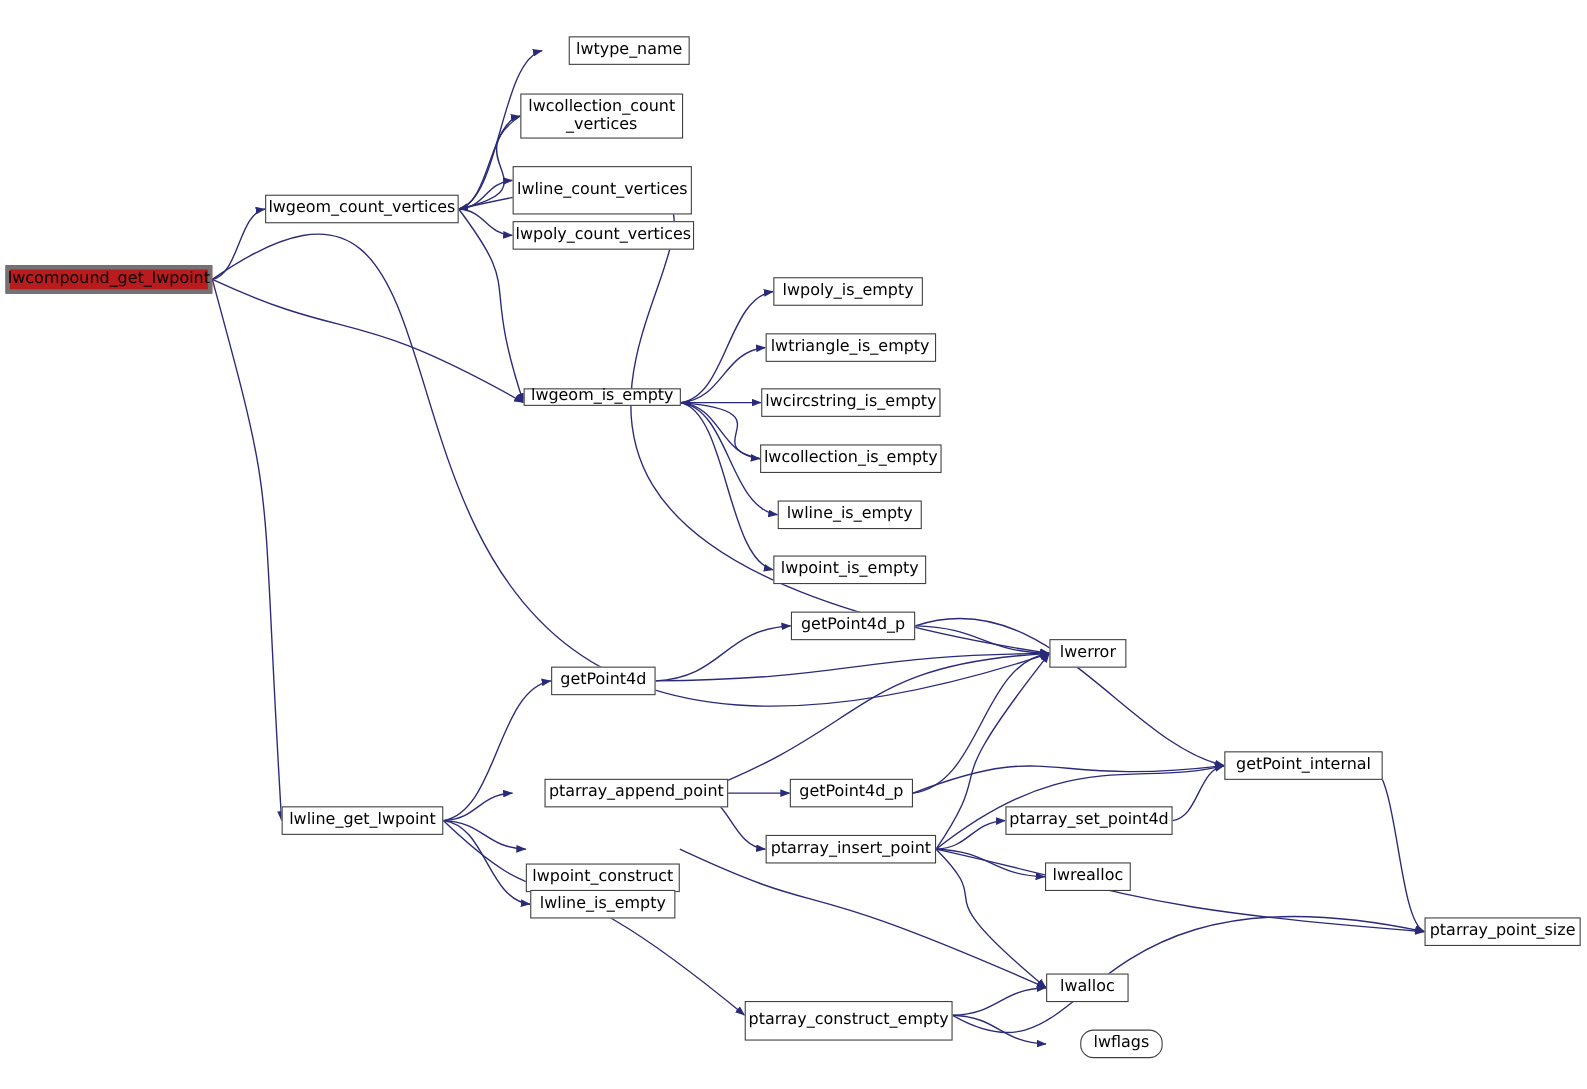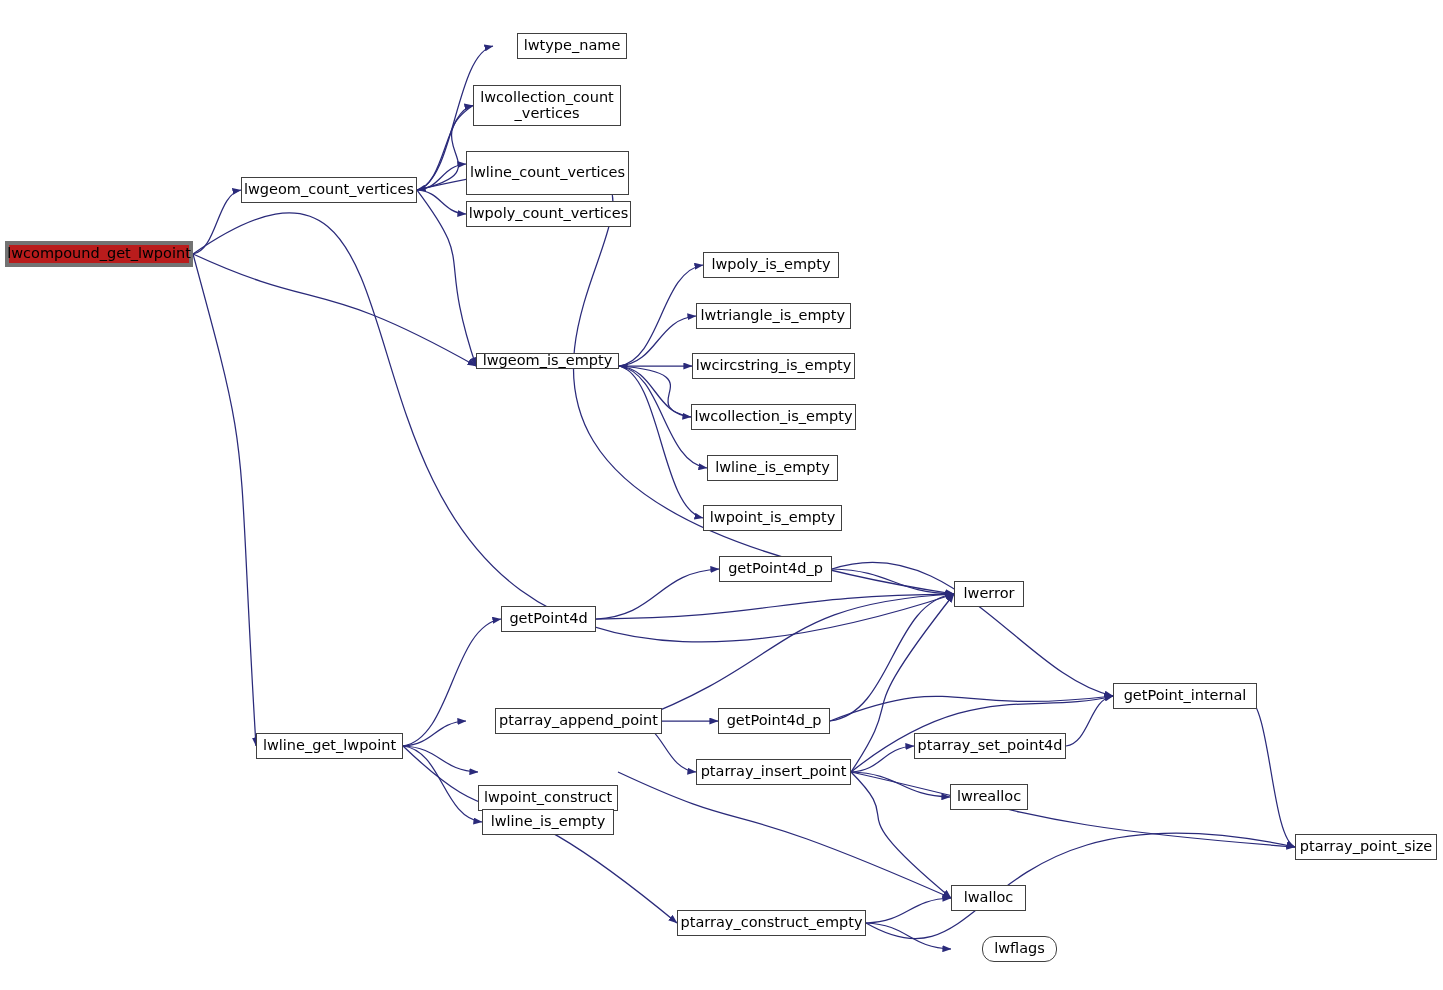--- a/index.html
+++ b/index.html
@@ -109,16 +109,16 @@
       <div class="node" style="left: 466px; top: 708px; width: 167px; height: 26px; margin-left: 29px;"><span class="lbl">ptarray_append_point</span></div>
       <div class="node" style="left: 718px; top: 708px; width: 112px; height: 26px;"><span class="lbl">getPoint4d_p</span></div>
       <div class="node" style="left: 914px; top: 733px; width: 152px; height: 26px;"><span class="lbl">ptarray_set_point4d</span></div>
       <div class="node" style="left: 256px; top: 733px; width: 147px; height: 26px;"><span class="lbl">lwline_get_lwpoint</span></div>
       <div class="node" style="left: 478px; top: 759px; width: 140px; height: 26px; margin-top: 26px;"><span class="lbl">lwpoint_construct</span></div>
       <div class="node" style="left: 696px; top: 759px; width: 155px; height: 26px;"><span class="lbl">ptarray_insert_point</span></div>
       <div class="node" style="left: 950px; top: 784px; width: 78px; height: 26px;"><span class="lbl">lwrealloc</span></div>
       <div class="node" style="left: 482px; top: 809px; width: 132px; height: 26px;"><span class="lbl">lwline_is_empty</span></div>
       <div class="node" style="left: 1295px; top: 834px; width: 142px; height: 26px;"><span class="lbl">ptarray_point_size</span></div>
       <div class="node" style="left: 951px; top: 885px; width: 75px; height: 26px;"><span class="lbl">lwalloc</span></div>
-      <div class="node" style="left: 677px; top: 910px; width: 189px; height: 26px;"><span class="lbl">ptarray_construct_empty</span></div>
+      <div class="node" style="left: 677px; top: 910px; width: 189px; height: 36px;"><span class="lbl">ptarray_construct_empty</span></div>
       <div class="node" style="left: 982px; top: 936px; width: 75px; height: 26px; border-radius: 12px;"><span class="lbl">lwflags</span></div>
     </div>
 </div>
 
 </body></html>

